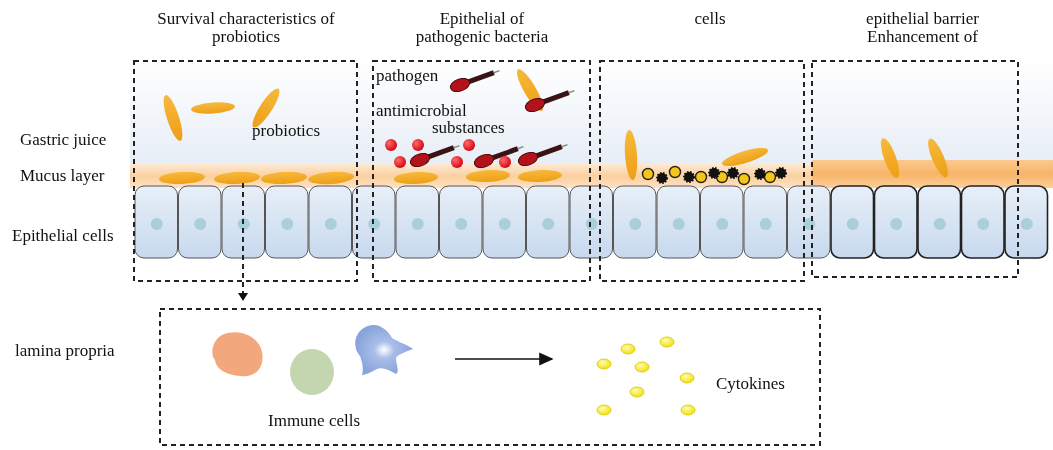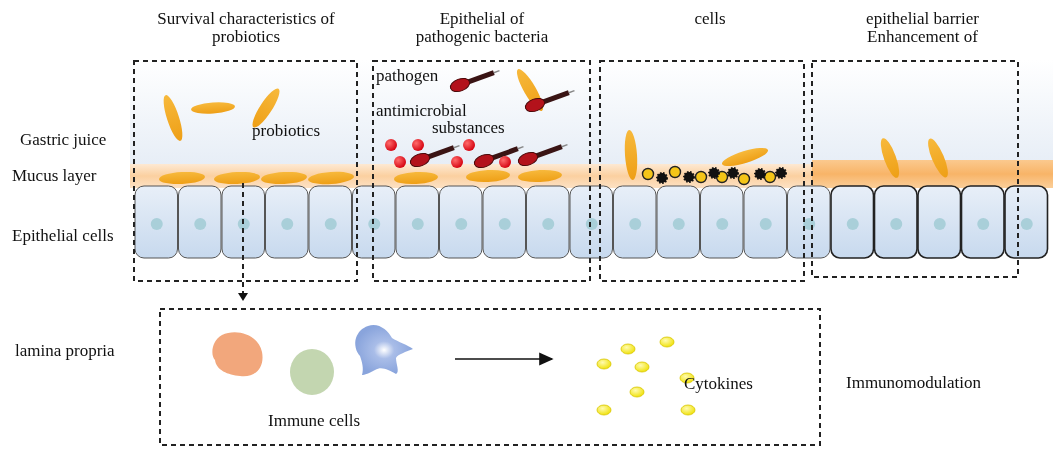--- a/index.html
+++ b/index.html
@@ -210,25 +210,24 @@
   <div class="txt title" style="left:610px;top:10px;width:200px;">
     <div>cells</div>
   </div>
   <div class="txt title" style="left:820px;top:10px;width:205px;">
     <div>epithelial barrier</div>
     <div>Enhancement of</div>
   </div>
 
   
   <div class="txt side" style="left:20px;top:117px;margin-top:14px;">Gastric juice</div>
-  <div class="txt side" style="left:12px;top:167px;">Mucus layer</div>
+  <div class="txt side" style="left:20px;top:167px;">Mucus layer</div>
   <div class="txt side" style="left:12px;top:227px;">Epithelial cells</div>
   <div class="txt side" style="left:15px;top:342px;">lamina propria</div>
 
   
   <div class="txt side" style="left:252px;top:122px;">probiotics</div>
   <div class="txt side" style="left:376px;top:67px;">pathogen</div>
   <div class="txt side" style="left:376px;top:102px;">antimicrobial</div>
   <div class="txt side" style="left:384px;top:119px;margin-left:48px;">substances</div>
   <div class="txt side" style="left:268px;top:412px;">Immune cells</div>
-  <div class="txt side" style="left:684px;top:375px;">Cytokines</div>
-  <div class="txt side" style="left:846px;top:374px;">Immunomodulation</div>
+  <div class="txt side" style="left:716px;top:375px;">Cytokines</div>
 </div>
 
 </body></html>

